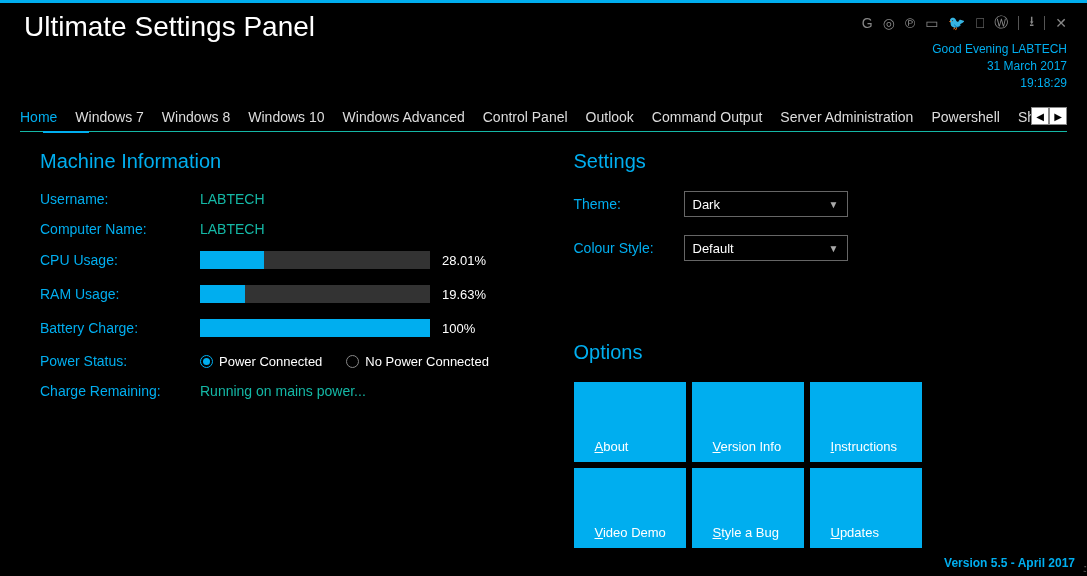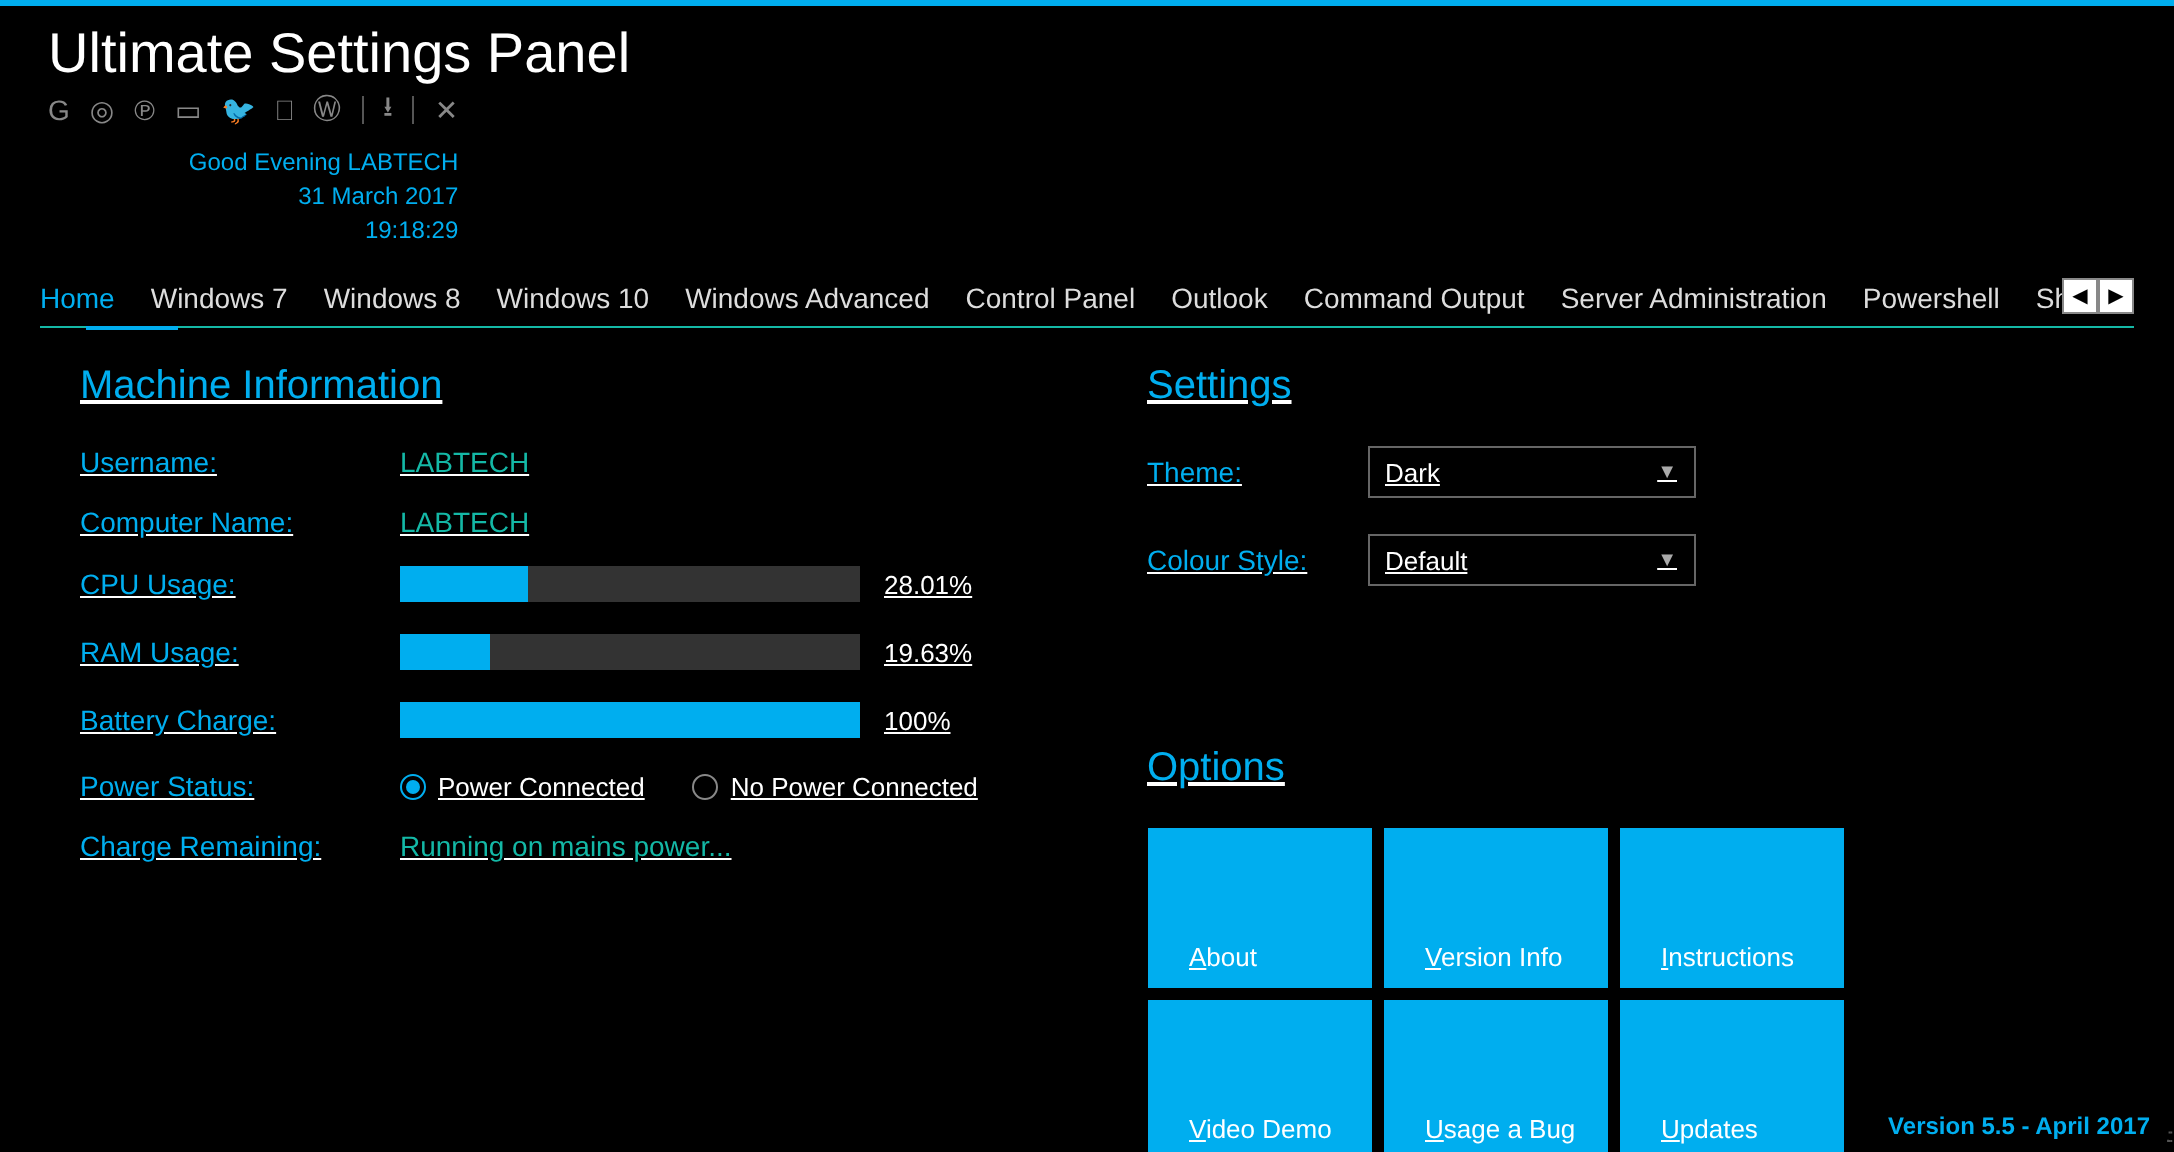--- a/index.html
+++ b/index.html
@@ -1,33 +1,33 @@
 <!DOCTYPE html>
 <html><head>
 <meta charset="utf-8">
 <style>
 * { margin: 0; padding: 0; box-sizing: border-box; font-family: 'Segoe UI', Tahoma, sans-serif; }
 body { background: #000; color: #fff; width: 1087px; height: 576px; overflow: hidden; position: relative; }
 .top-bar { height: 3px; background: #00aeef; width: 100%; }
-.title-row { display: flex; justify-content: space-between; align-items: flex-start; padding: 8px 20px 0 24px; flex-direction: column; }
+.title-row { display: flex; justify-content: space-between; align-items: flex-start; padding: 8px 20px 0 24px; }
 .app-title { font-size: 28px; font-weight: 300; color: #fff; }
 .title-right { text-align: right; }
 .social-icons { display: flex; gap: 10px; align-items: center; justify-content: flex-end; color: #888; font-size: 14px; margin-bottom: 6px; }
 .social-icons span { cursor: pointer; }
 .social-sep { width: 1px; height: 14px; background: #555; }
 .greeting { color: #00aeef; font-size: 12px; line-height: 1.4; }
 .nav-wrap { position: relative; margin: 18px 20px 0 20px; }
 .nav-bar { display: flex; gap: 18px; border-bottom: 1px solid #14b8a6; font-size: 14px; color: #ccc; padding-bottom: 6px; overflow: hidden; }
 .nav-item { cursor: pointer; white-space: nowrap; color: #ddd; }
 .nav-item.active { color: #00aeef; }
 .nav-underline { position: absolute; bottom: -1px; left: 23px; width: 46px; height: 2px; background: #00aeef; }
 .nav-arrows { position: absolute; right: 0; top: -2px; display: flex; }
 .nav-arrow { width: 18px; height: 18px; background: #fff; color: #000; font-size: 10px; display: flex; align-items: center; justify-content: center; border: 1px solid #888; cursor: pointer; }
 .content { display: flex; padding: 18px 20px 0 40px; gap: 40px; }
-.left, .right { flex: 1; text-decoration: underline; }
+.left, .right { flex: 1; }
 .section-title { color: #00aeef; font-size: 20px; font-weight: 400; margin-bottom: 18px; }
 .info-row { display: flex; align-items: center; margin-bottom: 14px; font-size: 14px; }
 .info-label { color: #00aeef; width: 160px; }
 .info-value { color: #14b8a6; }
 .bar-row { display: flex; align-items: center; margin-bottom: 16px; }
 .bar-label { color: #00aeef; width: 160px; font-size: 14px; }
 .bar-track { width: 230px; height: 18px; background: #333; position: relative; }
 .bar-fill { height: 100%; background: #00aeef; }
 .bar-pct { margin-left: 12px; font-size: 13px; color: #fff; }
 .radio-group { display: flex; gap: 24px; align-items: center; }
@@ -180,21 +180,21 @@
       <div class="tile">
           <div class="tile-label">Version Info</div>
         </div>
       <div class="tile">
           <div class="tile-label">Instructions</div>
         </div>
       <div class="tile">
           <div class="tile-label">Video Demo</div>
         </div>
       <div class="tile">
-          <div class="tile-label">Usage a Bug</div>
+          <div class="tile-label">Style a Bug</div>
         </div>
       <div class="tile">
           <div class="tile-label">Updates</div>
         </div>
     </div>
   </div>
 </div>
 
 <div class="footer">Version 5.5 - April 2017</div>
 <div class="resize-grip">.::</div>

